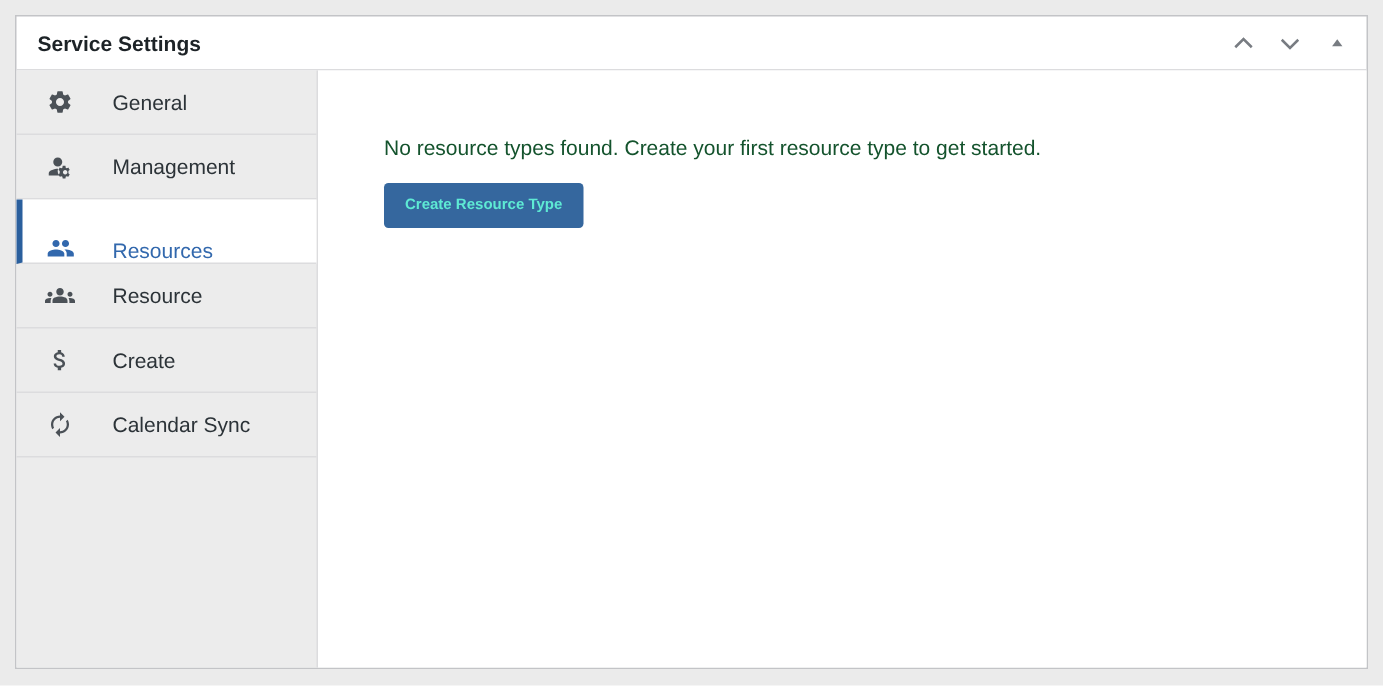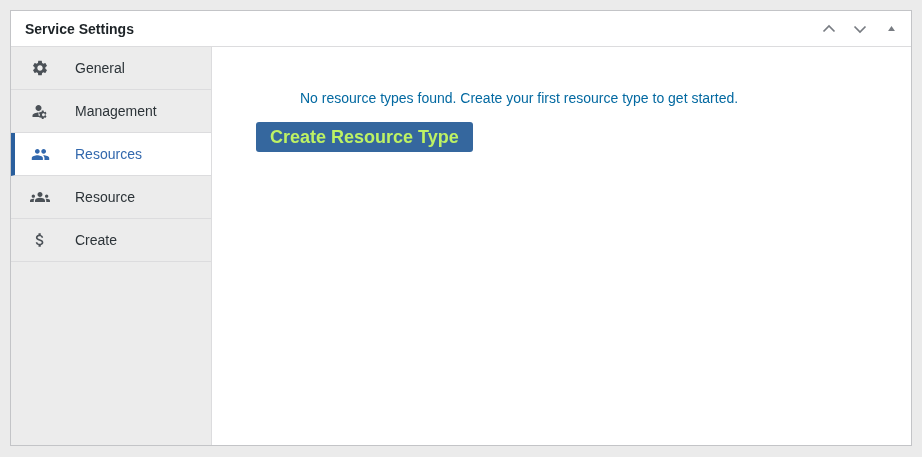--- a/index.html
+++ b/index.html
@@ -57,42 +57,42 @@
     display:flex; align-items:center; justify-content:center;
     margin-right:10px;
     color:#4b5157;
     font-size:15px; font-weight:700;
   }
   .side-item.active {
     background:#fff;
     border-left:4px solid #2a5f9d;
     padding-left:15px;
     color:#3268ad;
+    align-items:flex-end;
   }
   .side-item.active .icon { color:#3268ad; }
   .main {
     flex:1;
     background:#fff;
     padding:43px 20px 0 44px;
   }
   .empty-message {
-    font-size:14px; color:#0369a1;
+    font-size:14px; color:#14532d;
     line-height:17px;
     margin-bottom:15px;
-    margin-left:44px;
   }
   .create-btn {
     display:inline-block;
     height:30px;
     padding:0 14px;
     background:#35679e;
-    color:#bef264;
+    color:#5eead4;
     border:none; border-radius:3px;
     font-family:"Liberation Sans", sans-serif;
-    font-size:18px; font-weight:600;
+    font-size:10px; font-weight:600;
     line-height:30px;
     cursor:pointer;
   }
   svg { display:block; }
 </style>
 </head>
 <body>
 
 <div class="panel">
 
@@ -168,20 +168,28 @@
       <div class="side-item">
         <span class="icon">
           <svg width="18" height="18" viewBox="0 0 24 24" fill="currentColor">
               <path d="M11.8,10.9c-2.27-0.59-3-1.2-3-2.15c0-1.09,1.01-1.85,2.7-1.85c1.78,0,2.44,0.85,2.5,2.1h2.21c-0.07-1.72-1.12-3.3-3.21-3.81V3h-3v2.16c-1.94,0.42-3.5,1.68-3.5,3.61c0,2.31,1.91,3.46,4.7,4.13c2.5,0.6,3,1.48,3,2.41c0,0.69-0.49,1.79-2.7,1.79c-2.06,0-2.87-0.92-2.98-2.1h-2.2c0.12,2.19,1.76,3.42,3.68,3.83V21h3v-2.15c1.95-0.37,3.5-1.5,3.5-3.55C16.5,12.46,14.07,11.49,11.8,10.9z"></path>
             </svg>
         </span>
         <span>Create</span>
       </div>
 
 
+      <div class="side-item">
+        <span class="icon">
+          <svg width="18" height="18" viewBox="0 0 24 24" fill="currentColor">
+              <path d="M12,6v3l4-4l-4-4v3c-4.42,0-8,3.58-8,8c0,1.57,0.46,3.03,1.24,4.26L6.7,14.8C6.25,13.97,6,13.01,6,12C6,8.69,8.69,6,12,6z M18.76,7.74L17.3,9.2c0.44,0.84,0.7,1.79,0.7,2.8c0,3.31-2.69,6-6,6v-3l-4,4l4,4v-3c4.42,0,8-3.58,8-8C20,10.43,19.54,8.97,18.76,7.74z"></path>
+            </svg>
+        </span>
+        <span>Calendar Sync</span>
+      </div>
 
     </nav>
 
     <div class="main">
       <p class="empty-message">No resource types found. Create your first resource type to get started.</p>
       <button class="create-btn">Create Resource Type</button>
     </div>
 
   </div>
 </div>

